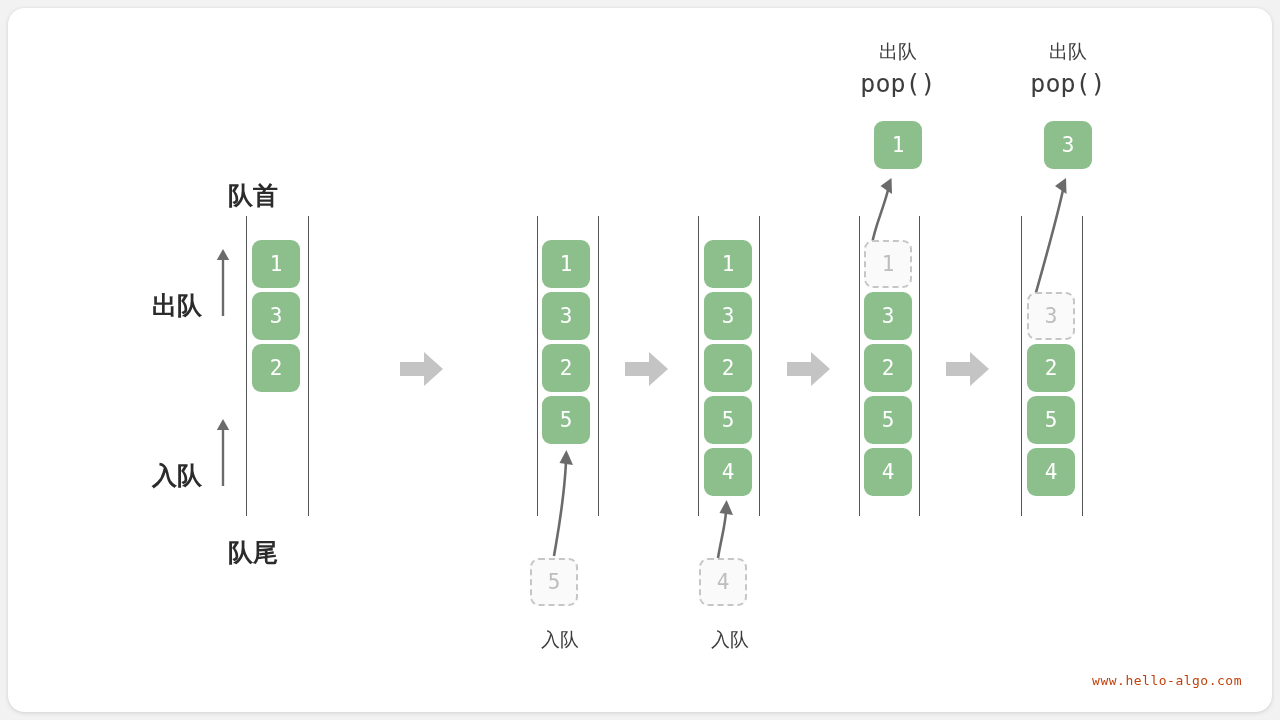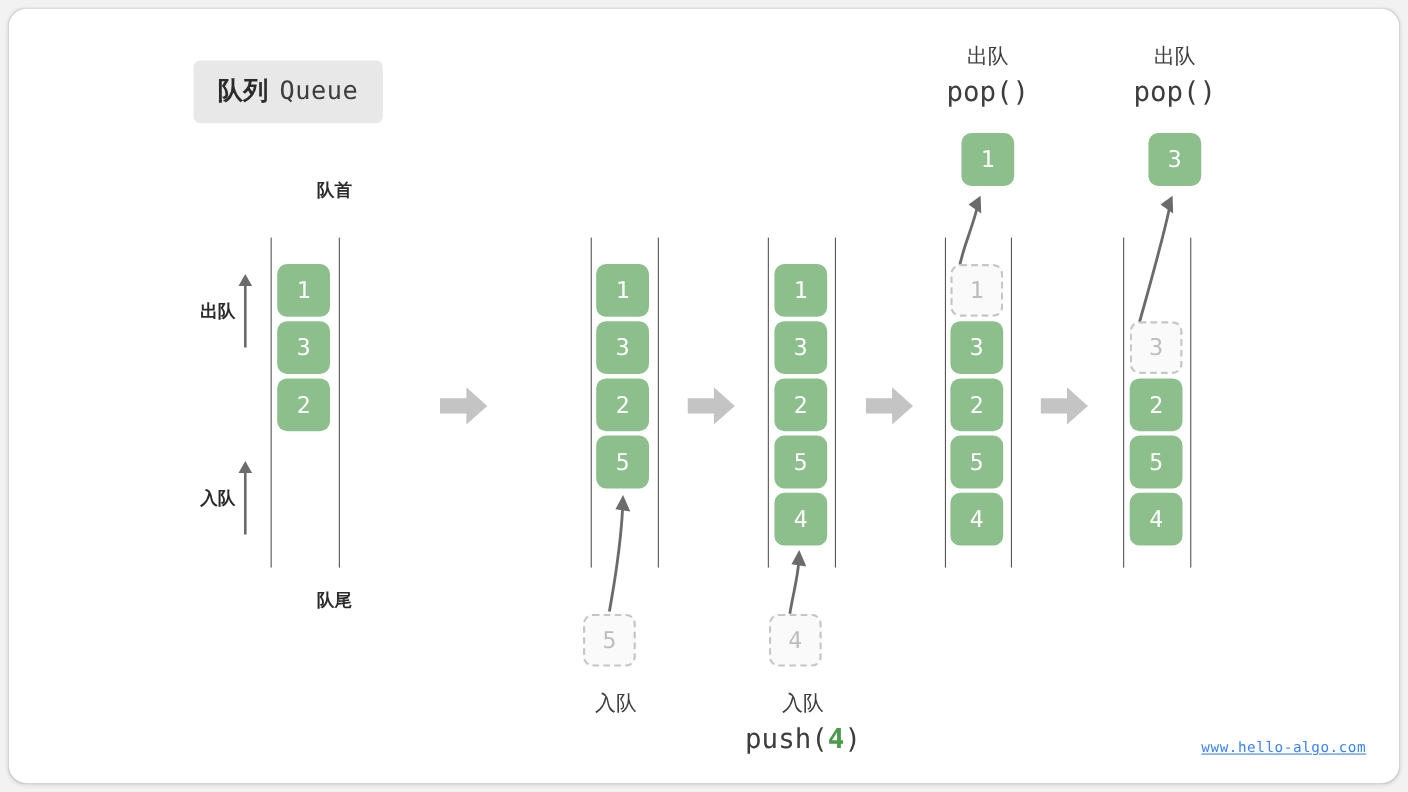--- a/index.html
+++ b/index.html
@@ -33,22 +33,22 @@
     font-size:23px;font-weight:bold;color:#2b2b2b;
   }
   #title-badge .en{
     font-family:"DejaVu Sans Mono","Liberation Mono",monospace;
     font-size:23px;color:#3d3d3d;letter-spacing:0.5px;
   }
 
   
   .cnlabel{
     font-family:"DejaVu Sans","Liberation Sans",sans-serif;
-    font-weight:bold;font-size:16px;color:#2b2b2b;
-    white-space:nowrap;text-align:right;
+    font-weight:bold;font-size:25px;color:#2b2b2b;
+    white-space:nowrap;text-align:left;margin-top:16px;
   }
   .oplabel{
     text-align:center;white-space:nowrap;line-height:1.45;
   }
   .oplabel .l1{
     display:block;
     font-family:"DejaVu Sans","Liberation Sans",sans-serif;
     font-size:19px;color:#3d3d3d;font-weight:normal;
   }
   .oplabel .l2{
@@ -82,37 +82,32 @@
   
   .upmini{width:18px;height:72px;}
 
   
   .motion{pointer-events:none;}
 
   
   #watermark{
     right:30px;bottom:24px;
     font-family:"DejaVu Sans Mono","Liberation Mono",monospace;
-    font-size:13px;color:#3b82f6;letter-spacing:0.5px;
+    font-size:13px;color:#c2410c;letter-spacing:0.5px;
     white-space:nowrap;
-    text-decoration:underline;
   }
 </style>
 </head>
 <body>
 
 <div id="card">
 
-  <div class="abs" id="title-badge">
-    <span class="cn">队列</span>
-    <span class="en">Queue</span>
-  </div>
 
   <div class="abs cnlabel" style="left:220px;top:155px;width:92px;">队首</div>
-  <div class="abs cnlabel" style="left:220px;top:528px;width:92px;">队尾</div>
+  <div class="abs cnlabel" style="left:220px;top:512px;width:92px;">队尾</div>
 
   <div class="abs cnlabel" style="left:144px;top:265px;width:62px;">出队</div>
   <svg class="abs upmini" style="left:206px;top:238px;" viewBox="0 0 18 72">
     <line x1="9" y1="70" x2="9" y2="11" stroke="#6b6b6b" stroke-width="2.4"></line>
     <path d="M9 3 L15.2 14 L2.8 14 Z" fill="#6b6b6b"></path>
   </svg>
 
   <div class="abs cnlabel" style="left:144px;top:435px;width:62px;">入队</div>
   <svg class="abs upmini" style="left:206px;top:408px;" viewBox="0 0 18 72">
     <line x1="9" y1="70" x2="9" y2="11" stroke="#6b6b6b" stroke-width="2.4"></line>
@@ -164,21 +159,20 @@
 
   <div class="abs cell ghost" style="left:691px;top:550px;">4</div>
 
   <svg class="abs motion" style="left:690px;top:484px;width:50px;height:70px;" viewBox="0 0 50 70">
     <path d="M20 66 C23 48, 27 34, 28 20" stroke="#6b6b6b" stroke-width="2.6" fill="none"></path>
     <path d="M28.6 8 L35 23 L21.5 21 Z" fill="#6b6b6b"></path>
   </svg>
 
   <div class="abs oplabel" style="left:652px;top:618px;width:140px;">
     <span class="l1">入队</span>
-    <span class="l2"><span>push(</span><span class="num">4</span><span>)</span></span>
   </div>
 
   <svg class="abs steparrow" style="left:779px;top:341px;" viewBox="0 0 44 40">
     <path d="M0 13 L24 13 L24 3 L43 20 L24 37 L24 27 L0 27 Z" fill="#c4c4c4"></path>
   </svg>
 
   <div class="abs oplabel" style="left:820px;top:30px;width:140px;">
     <span class="l1">出队</span>
     <span class="l2">pop()</span>
   </div>

